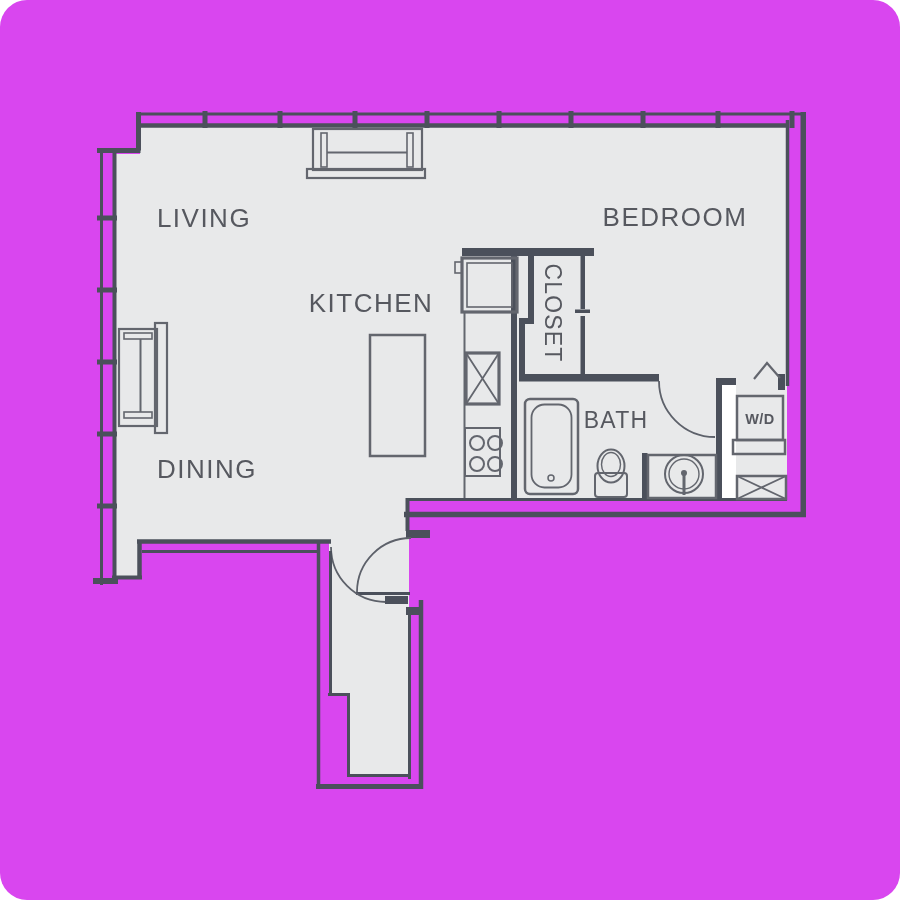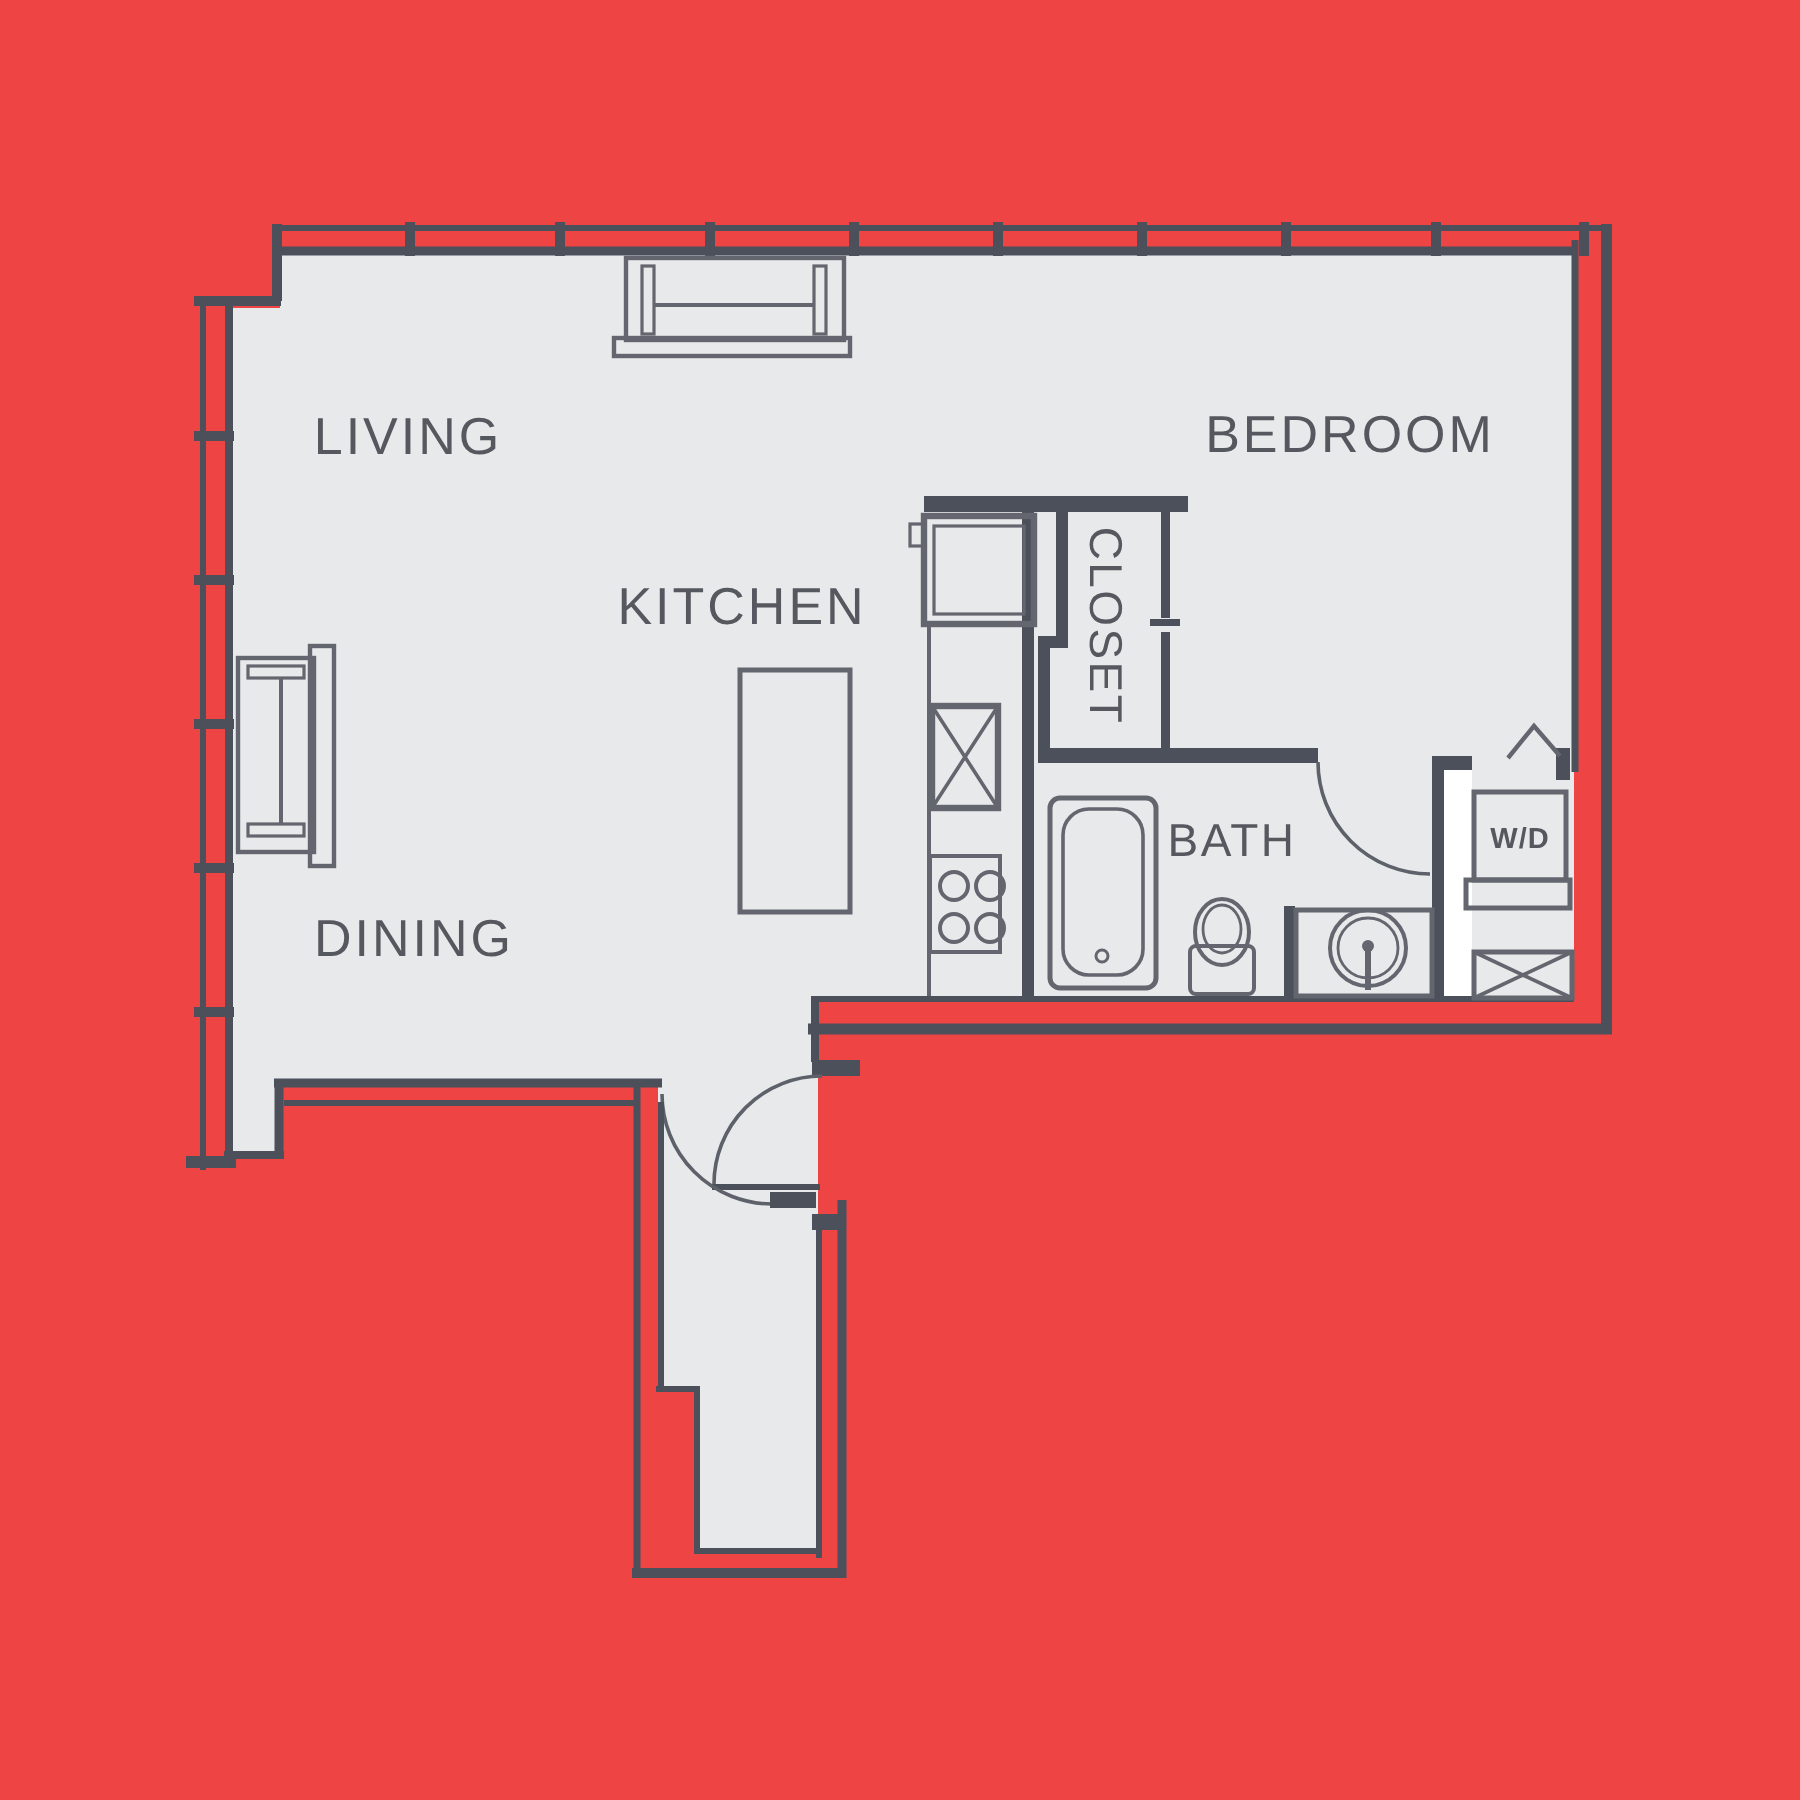--- a/index.html
+++ b/index.html
@@ -1,16 +1,16 @@
 <!DOCTYPE html>
 <html><head>
 <meta charset="utf-8">
 <style>
   html,body{margin:0;padding:0;background:#ffffff;}
-  .stage{width:900px;height:900px;position:relative;background:#ef4444;overflow:hidden;}
+  .stage{width:900px;height:900px;position:relative;background:#d946ef;overflow:hidden;border-radius:27px;}
   svg{display:block;}
   text{font-family:"Liberation Sans", sans-serif;fill:#56585f;}
   .room-label{font-size:26px;letter-spacing:1.5px;}
   .small-label{font-size:23px;letter-spacing:1.2px;}
   .wd-label{font-size:14.5px;font-weight:600;letter-spacing:.5px;}
   .wall-line{stroke:#4b505b;fill:none;}
   .wall-fill{fill:#4b505b;stroke:none;}
   .fix{stroke:#63666e;fill:none;}
   .arc{stroke:#5d616a;fill:none;stroke-width:1.8;}
 </style>

